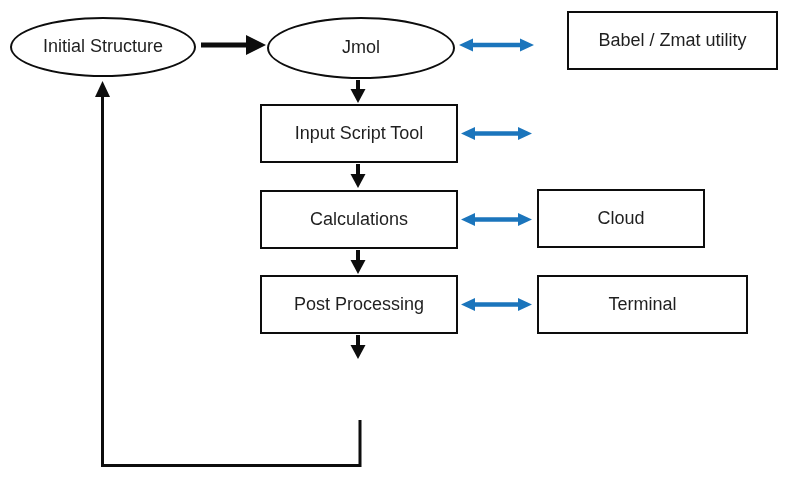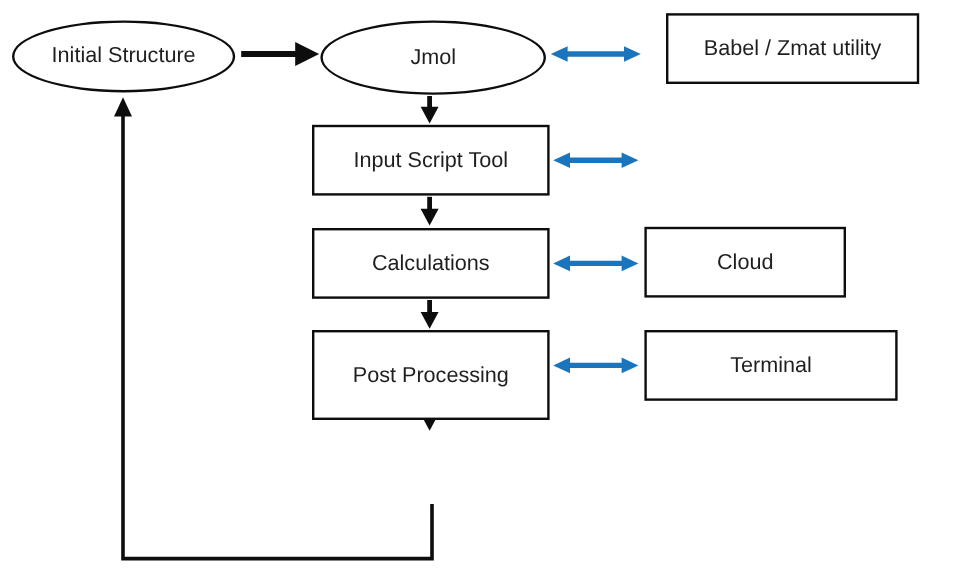--- a/index.html
+++ b/index.html
@@ -100,38 +100,38 @@
   </svg>
 
   <div class="node ellipse" style="left:10px;top:17px;width:186px;height:60px">
     <span>Initial Structure</span>
   </div>
 
   <div class="node ellipse" style="left:267px;top:17px;width:188px;height:62px">
     <span>Jmol</span>
   </div>
 
-  <div class="node rect" style="left:555px;top:11px;width:211px;height:59px">
+  <div class="node rect" style="left:567px;top:11px;width:211px;height:59px">
     <span>Babel / Zmat utility</span>
   </div>
 
   <div class="node rect" style="left:260px;top:104px;width:198px;height:59px">
     <span>Input Script Tool</span>
   </div>
 
 
   <div class="node rect" style="left:260px;top:190px;width:198px;height:59px">
     <span>Calculations</span>
   </div>
 
   <div class="node rect" style="left:537px;top:189px;width:168px;height:59px">
     <span>Cloud</span>
   </div>
 
-  <div class="node rect" style="left:260px;top:275px;width:198px;height:75px">
+  <div class="node rect" style="left:260px;top:275px;width:198px;height:59px">
     <span>Post Processing</span>
   </div>
 
   <div class="node rect" style="left:537px;top:275px;width:211px;height:59px">
     <span>Terminal</span>
   </div>
 
 
 </div>
 

